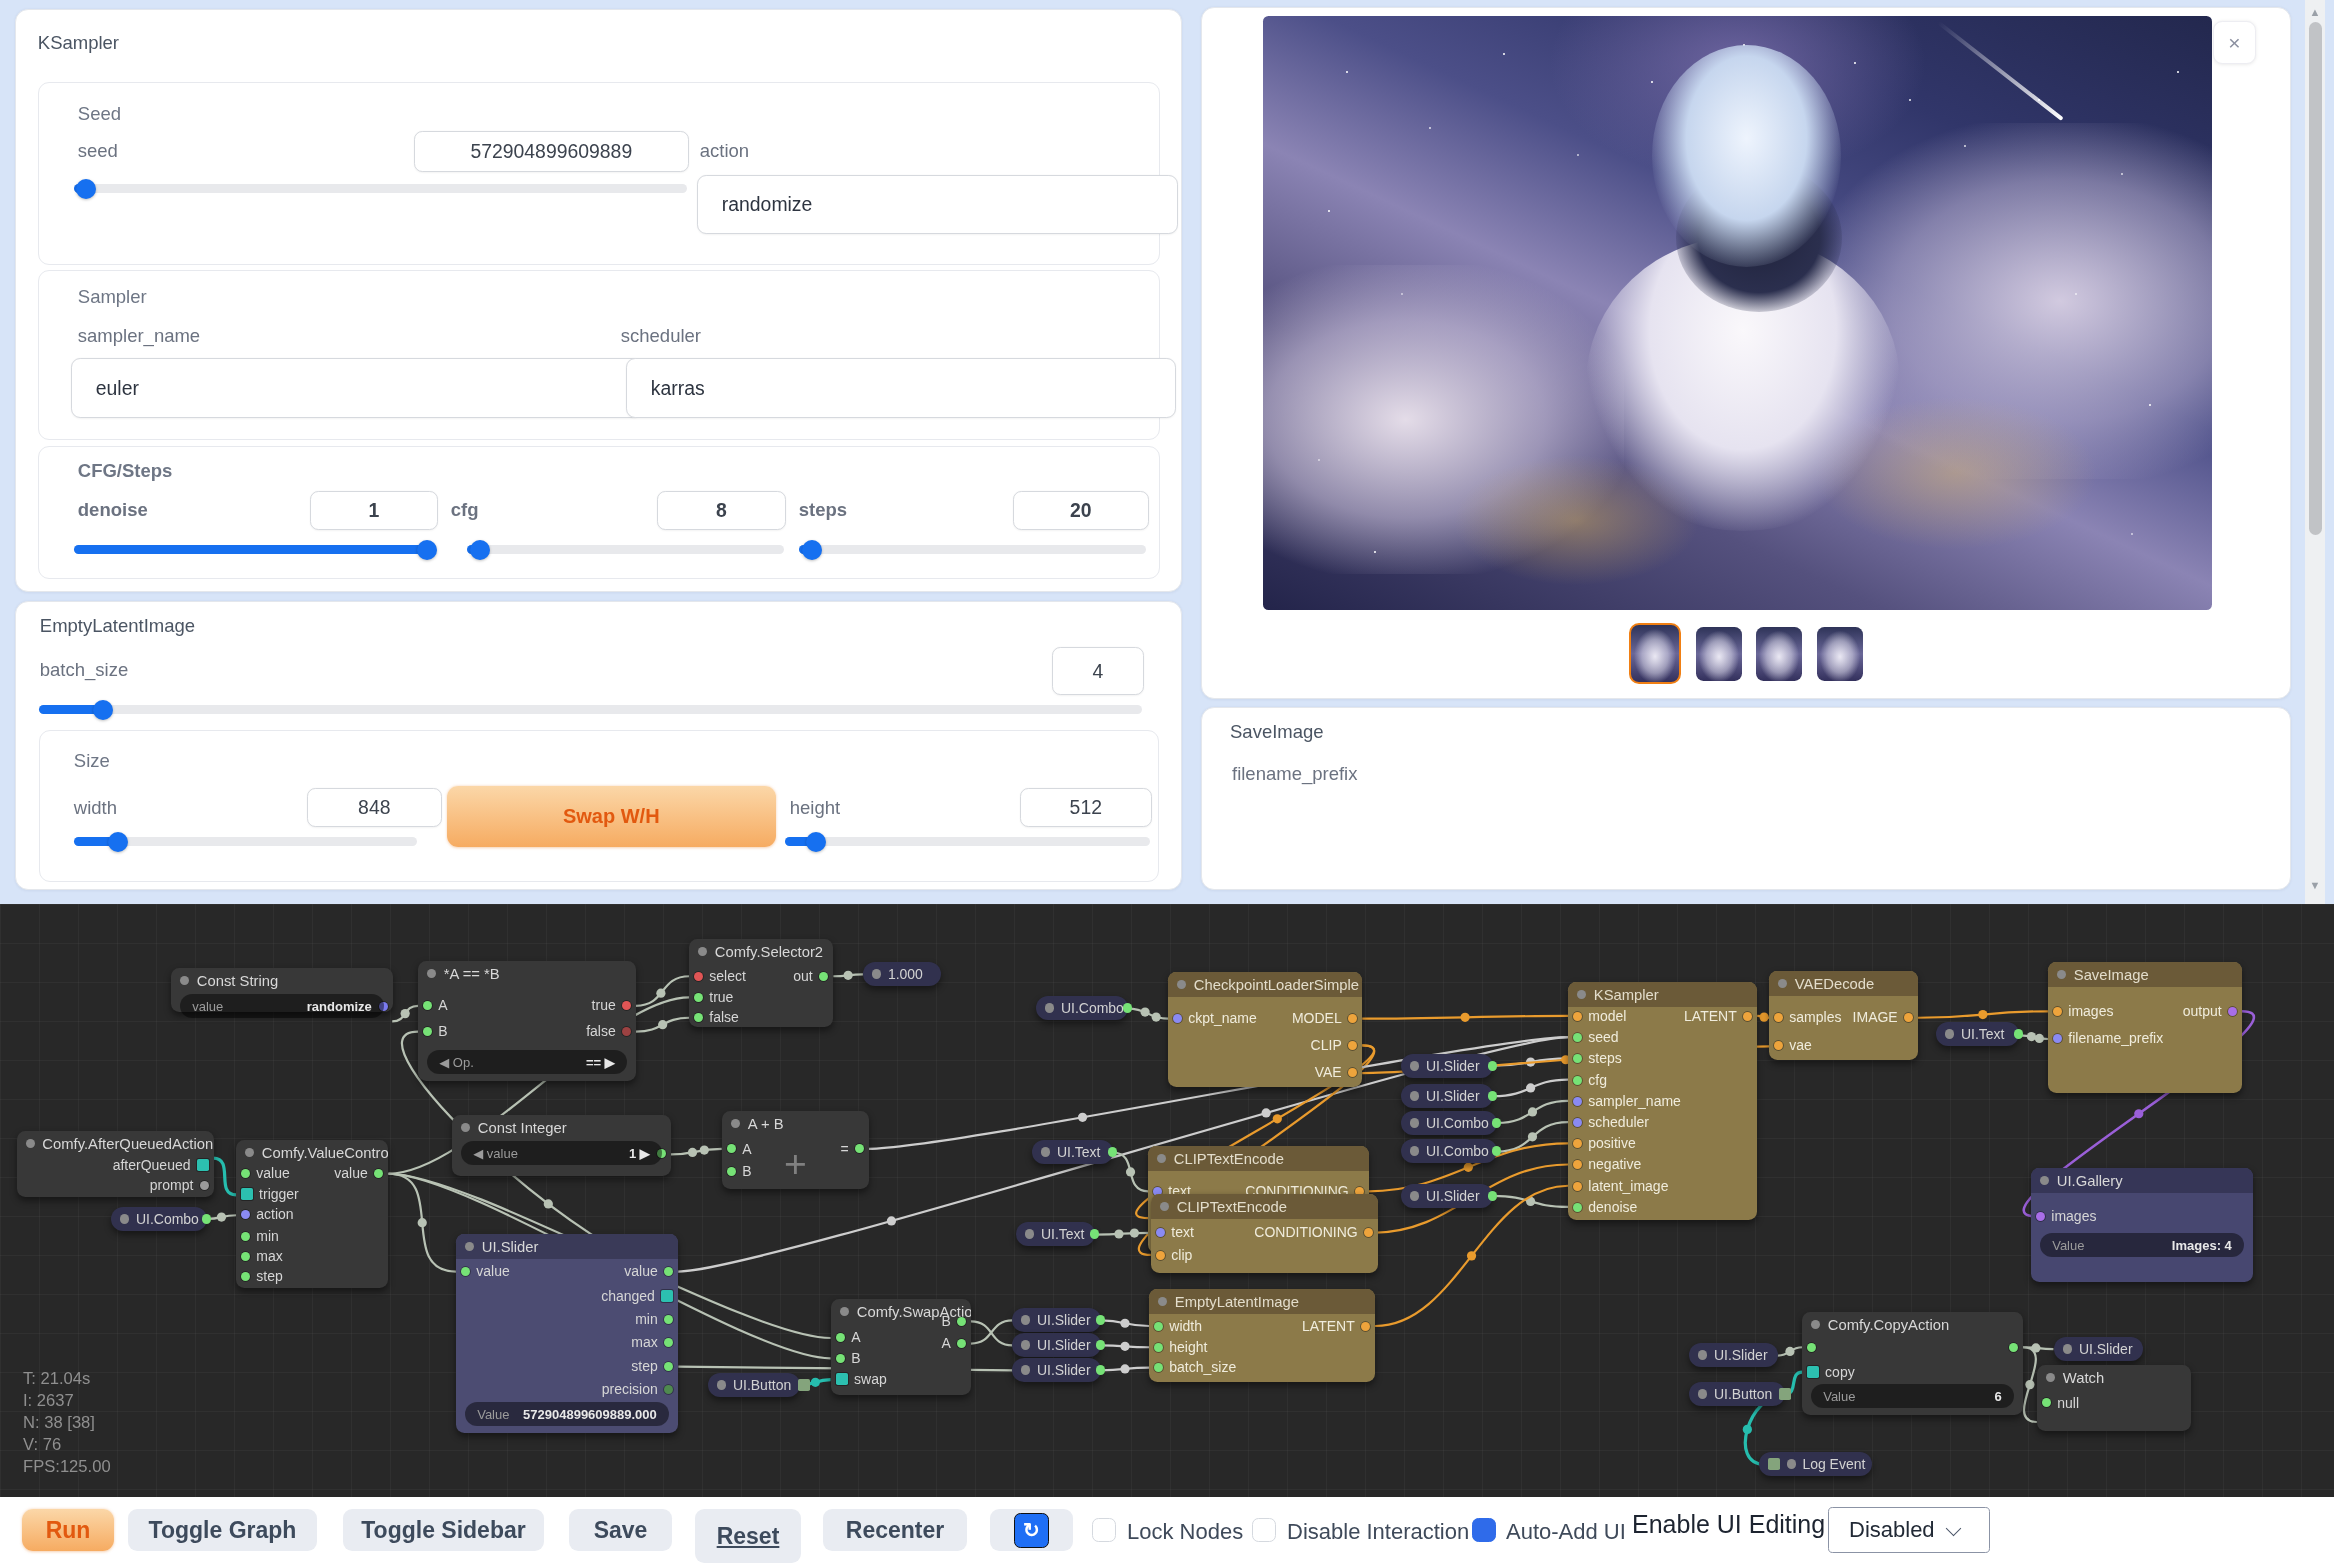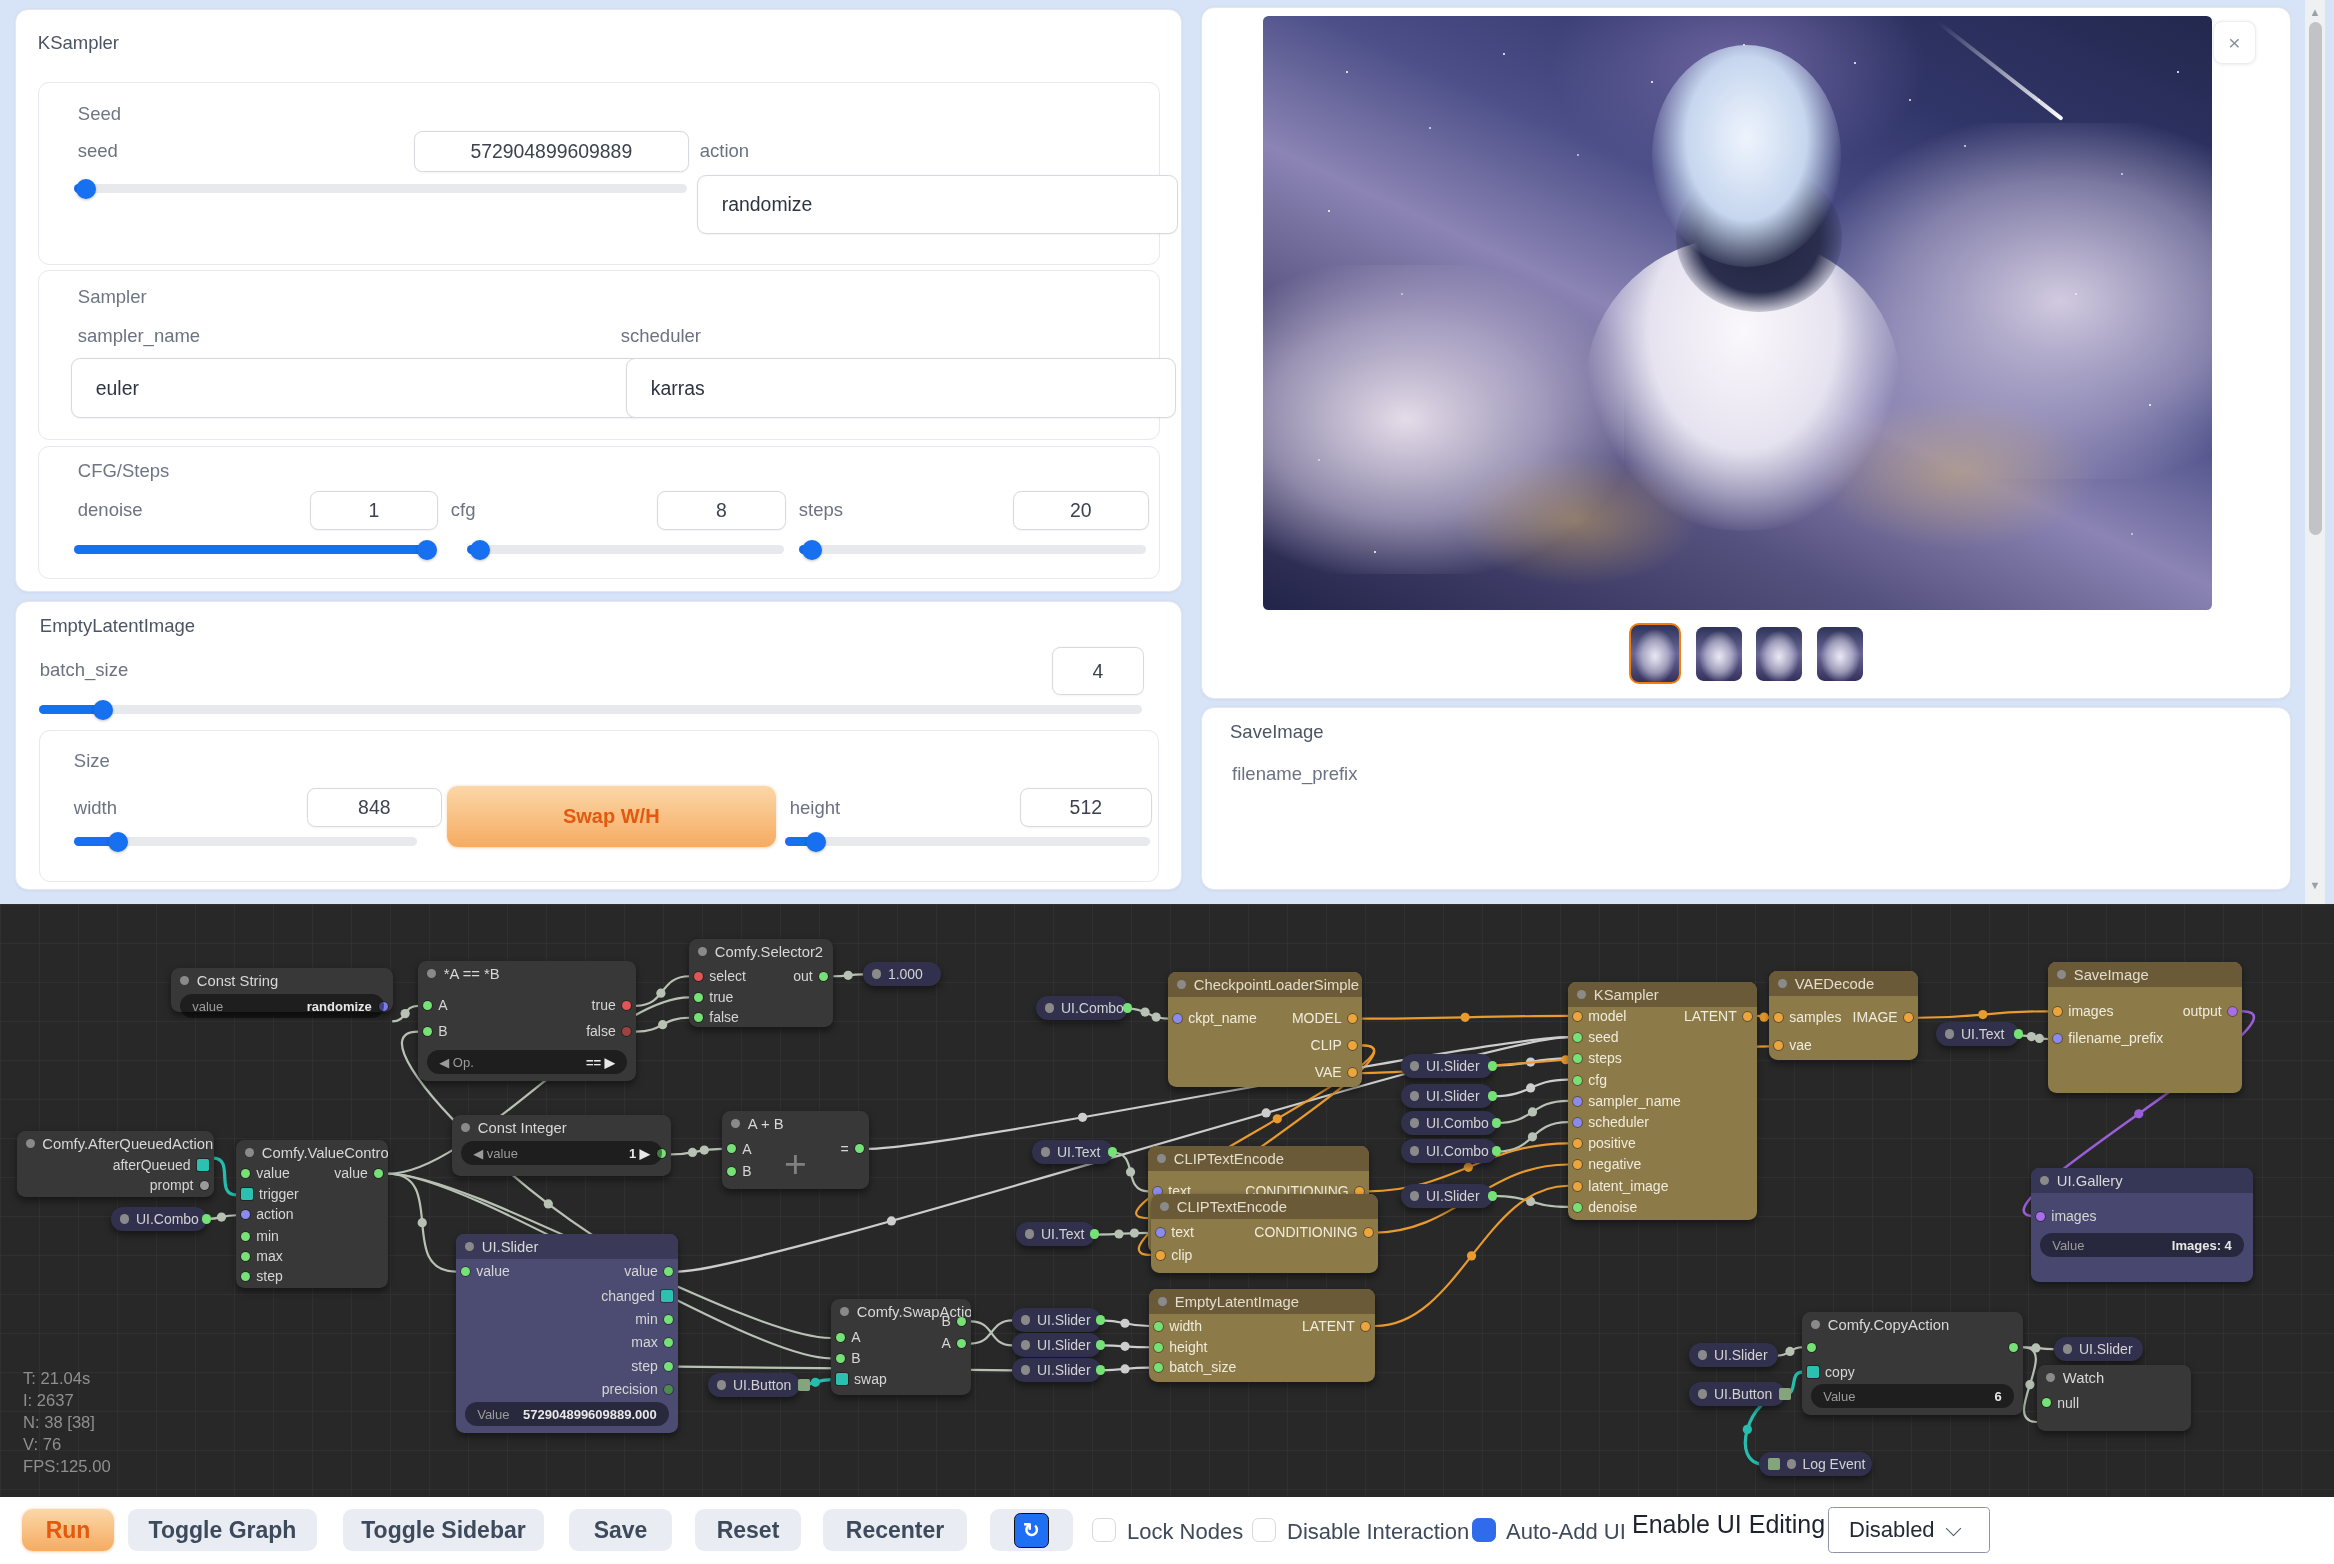--- a/index.html
+++ b/index.html
@@ -96,21 +96,21 @@
   </div>
 
   <div class="subcard" style="left:22px;top:260px;width:1120px;height:168px;">
     <div class="stitle" style="left:39px;top:14.8px;">Sampler</div>
     <div class="flabel" style="left:39px;top:54px;">sampler_name</div>
     <div class="flabel" style="left:582px;top:54px;">scheduler</div>
     <div class="selbox" style="left:32px;top:87px;width:545px;height:58px;">euler</div>
     <div class="selbox" style="left:587px;top:87px;width:524px;height:58px;">karras</div>
   </div>
 
-  <div class="subcard" style="left:22px;top:436px;width:1120px;height:131px;">
+  <div class="subcard" style="left:22px;top:436px;width:1120px;height:131px;font-weight:bold;">
     <div class="stitle" style="left:39px;top:13px;">CFG/Steps</div>
     <div class="flabel" style="left:39px;top:52px;">denoise</div>
     <div class="numbox" style="left:271px;top:44px;width:126px;height:37px;">1</div>
     <div class="flabel" style="left:412px;top:52px;">cfg</div>
     <div class="numbox" style="left:618px;top:44px;width:127px;height:37px;">8</div>
     <div class="flabel" style="left:760px;top:52px;">steps</div>
     <div class="numbox" style="left:974px;top:44px;width:134px;height:37px;">20</div>
     <div class="slider" style="left:35px;top:98px;width:363px;">
       <div class="fill" style="width:353px;"></div>
         <div class="knob" style="left:343px;"></div>
@@ -793,21 +793,21 @@
 <span>N: 38 [38]</span>
 <span>V: 76</span>
 <span>FPS:125.00</span></div>
 </div>
 
 <div id="toolbar">
   <button class="orangebtn" style="left:22px;top:12px;width:92px;height:42px;font-size:23px;">Run</button>
   <button class="graybtn" style="left:128px;top:12px;width:189px;height:42px;">Toggle Graph</button>
   <button class="graybtn" style="left:343px;top:12px;width:201px;height:42px;">Toggle Sidebar</button>
   <button class="graybtn" style="left:569px;top:12px;width:103px;height:42px;">Save</button>
-  <button class="graybtn" style="left:695px;top:12px;width:106px;height:42px;">Reset</button>
+  <button class="graybtn" style="left:695px;top:12px;width:106px;height:54px;text-decoration:underline;">Reset</button>
   <button class="graybtn" style="left:823px;top:12px;width:144px;height:42px;">Recenter</button>
   <button class="graybtn" style="left:990px;top:12px;width:83px;height:42px;">
     <span class="syncsq">↻</span>
   </button>
   <div class="cb" style="left:1092px;top:21px;"></div>
   <div class="cblabel" style="left:1127px;top:22px;">Lock Nodes</div>
   <div class="cb" style="left:1252px;top:21px;"></div>
   <div class="cblabel" style="left:1287px;top:22px;">Disable Interaction</div>
   <div class="cb on" style="left:1472px;top:21px;"></div>
   <div class="cblabel" style="left:1506px;top:22px;">Auto-Add UI</div>

